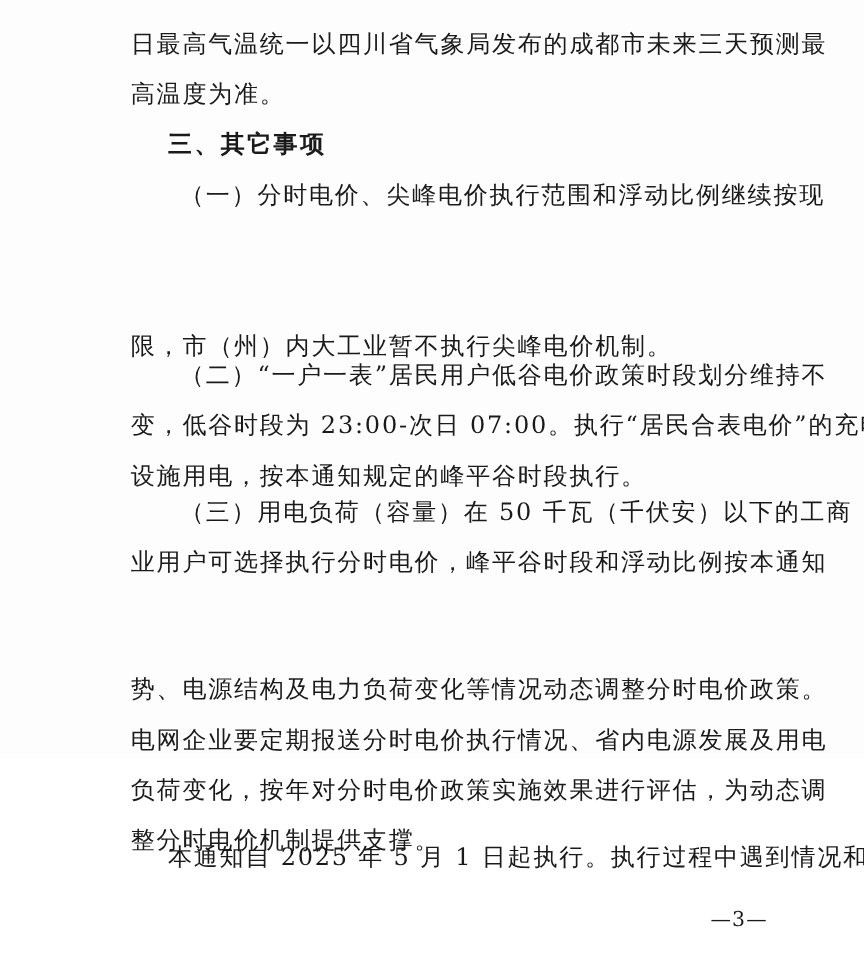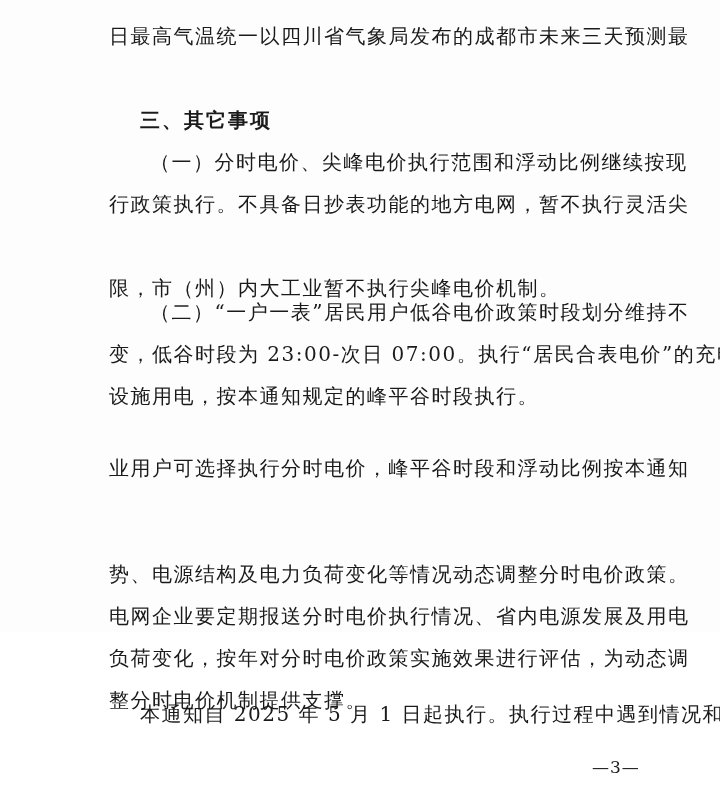--- a/index.html
+++ b/index.html
@@ -46,31 +46,32 @@
       letter-spacing: 1px;
       white-space: nowrap;
     }
   </style>
 </head>
 <body>
 
 <div class="page">
 
   <div class="line" style="top:24px">日最高气温统一以四川省气象局发布的成都市未来三天预测最</div>
+  <div class="line" style="top:66px">高温度为准。</div>
 
   <div class="line heading" style="top:108px">三、其它事项</div>
 
   <div class="line indent" style="top:150px">（一）分时电价、尖峰电价执行范围和浮动比例继续按现</div>
-  <div class="line" style="top:192px">行政策执行。不具备日抄表功能的地方电网，暂不执行灵活尖</div>
   <div class="line" style="top:276px">限，市（州）内大工业暂不执行尖峰电价机制。</div>
 
   <div class="line indent" style="top:300px">（二）“一户一表”居民用户低谷电价政策时段划分维持不</div>
   <div class="line" style="top:342px">变，低谷时段为 23:00-次日 07:00。执行“居民合表电价”的充电</div>
   <div class="line" style="top:384px">设施用电，按本通知规定的峰平谷时段执行。</div>
 
+  <div class="line indent" style="top:414px">（三）用电负荷（容量）在 50 千瓦（千伏安）以下的工商</div>
   <div class="line" style="top:456px">业用户可选择执行分时电价，峰平谷时段和浮动比例按本通知</div>
 
   <div class="line" style="top:562px">势、电源结构及电力负荷变化等情况动态调整分时电价政策。</div>
   <div class="line" style="top:604px">电网企业要定期报送分时电价执行情况、省内电源发展及用电</div>
   <div class="line" style="top:646px">负荷变化，按年对分时电价政策实施效果进行评估，为动态调</div>
   <div class="line" style="top:688px">整分时电价机制提供支撑。</div>
 
   <div class="line indent" style="top:702px; left:140px">本通知自 2025 年 5 月 1 日起执行。执行过程中遇到情况和</div>
 
   <div class="page-num">—3—</div>

